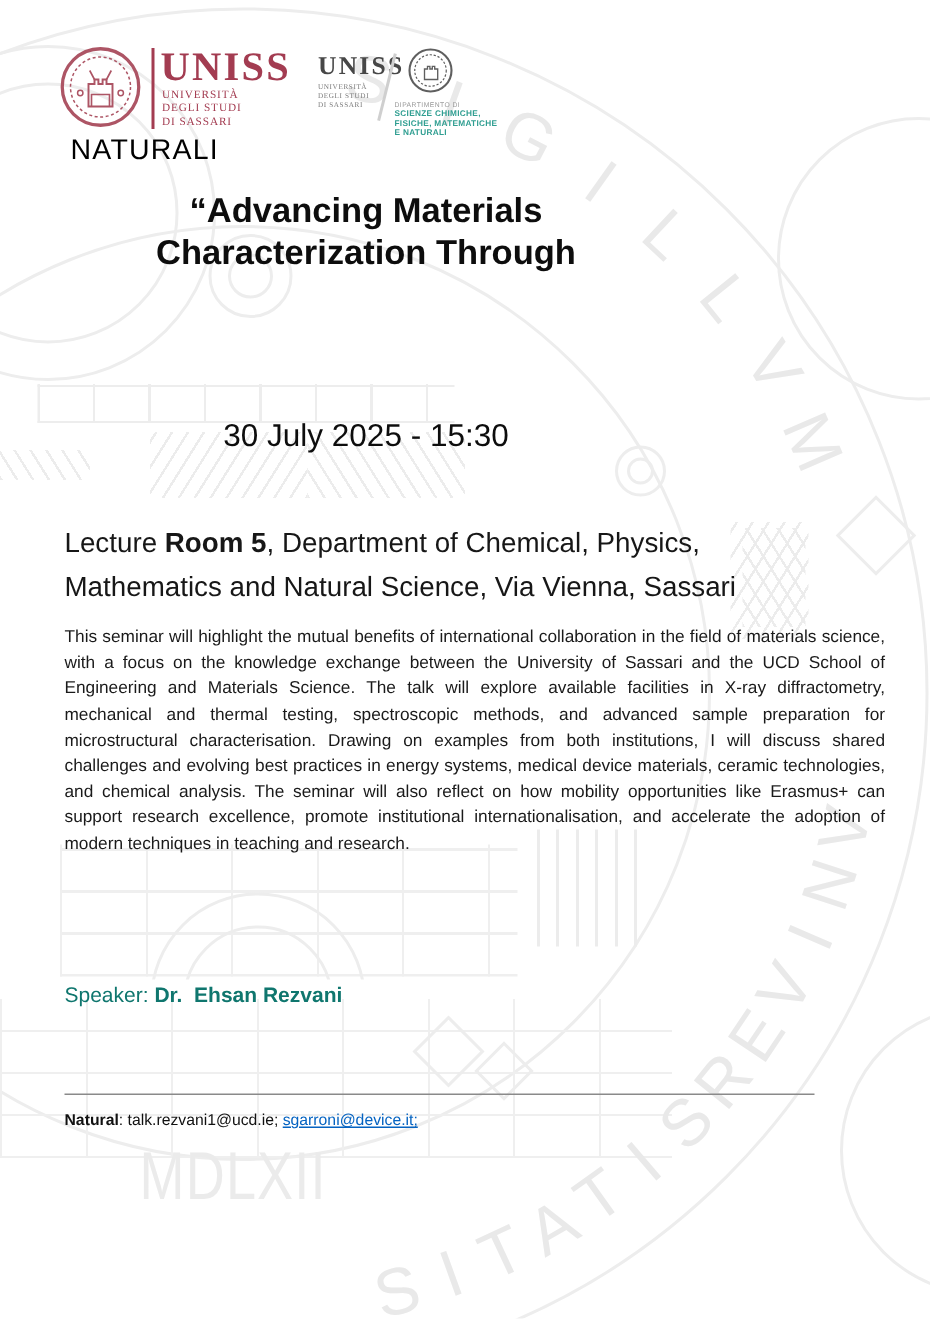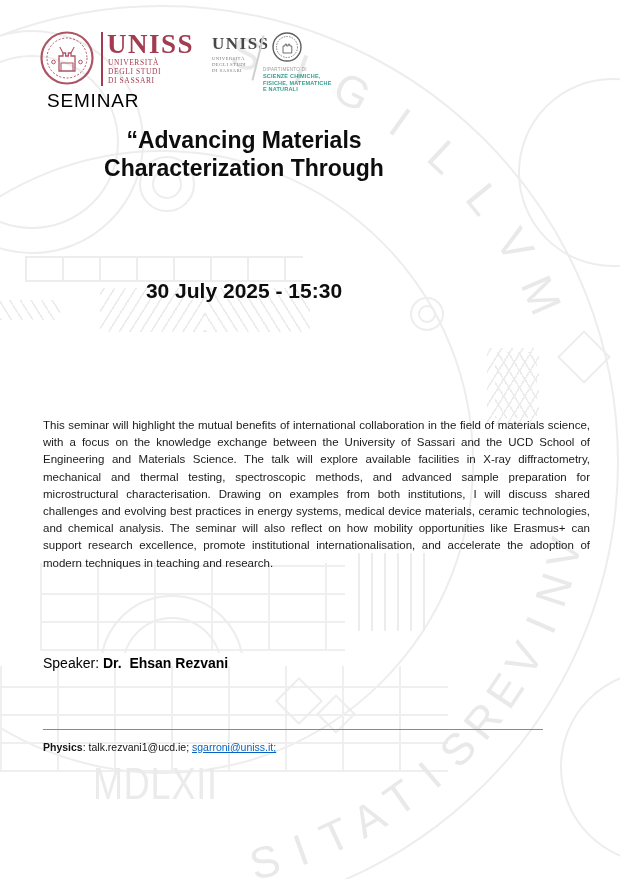--- a/index.html
+++ b/index.html
@@ -24,26 +24,26 @@
   .wm-letter{position:absolute;font-size:44px;color:#e9e9e9;font-family:"Liberation Sans",sans-serif;}
   .wm-year{position:absolute;left:93px;top:758px;font-size:45px;color:#ebebeb;
     letter-spacing:1px;transform:scaleX(.8);transform-origin:left top;}
   .clip{position:absolute;overflow:hidden;}
   
   #content{position:absolute;inset:0;z-index:1;padding-left:42px;}
   .seminar{position:absolute;left:47px;top:90px;font-size:19px;letter-spacing:.8px;color:#000;}
   .title{position:absolute;left:43px;top:127px;width:402px;text-align:center;
     font-size:23px;font-weight:bold;line-height:27.5px;color:#0d0d0d;white-space:nowrap;}
   .datetime{position:absolute;left:43px;top:279px;width:402px;text-align:center;
-    font-size:21px;font-weight:bold;color:#0d0d0d;}
+    font-size:21px;font-weight:normal;color:#0d0d0d;}
   .location{position:absolute;left:43px;top:348px;width:560px;
     font-size:18.5px;line-height:28.5px;color:#171717;white-space:nowrap;}
   .abstract{position:absolute;left:43px;top:417px;width:547px;
     font-size:11.5px;line-height:17.2px;text-align:justify;color:#1a1a1a;}
-  .speaker{position:absolute;left:43px;top:655px;font-size:14px;color:#000000;}
+  .speaker{position:absolute;left:43px;top:655px;font-size:14px;color:#0f766e;}
   .footnote-divider{position:absolute;left:43px;top:729px;width:500px;border-top:1px solid #8a8a8a;}
   .contact{position:absolute;left:43px;top:741px;font-size:10.5px;color:#111;}
   .contact a{color:#0563c1;text-decoration:underline;cursor:pointer;}
   
   .serifFont{font-family:"Liberation Serif",serif;}
   .uniss-word-left{position:absolute;left:107px;top:29px;font-size:27px;font-weight:600;
     letter-spacing:1.5px;color:#a33c51;}
   .uniss-sub-left{position:absolute;left:108px;top:59px;font-size:7.5px;line-height:8.8px;
     letter-spacing:.6px;color:#a33c51;}
   .logo-divider-left{position:absolute;left:101px;top:32px;width:2px;height:54px;background:#a33c51;}
@@ -155,30 +155,34 @@
       <path stroke-width=".9" d="M11 21 v-7 h2 v-1.8 h1.6 v1.8 h1.6 v-1.8 h1.6 v1.8 h2 v7 Z"></path>
     </svg>
     <div class="dept-label">DIPARTIMENTO DI</div>
     <div class="dept-lines">
       <div>SCIENZE CHIMICHE,</div>
       <div>FISICHE, MATEMATICHE</div>
       <div>E NATURALI</div>
     </div>
   </div>
 
-  <div class="seminar">SEMINAR</div>
+  <div class="seminar">NATURALI</div>
 
   <div class="title">
     <div>“Advancing Materials</div>
     <div>Characterization Through</div>
   </div>
 
   <div class="datetime">30 July 2025 - 15:30</div>
 
+  <div class="location">
+    <div><span>Lecture </span><b>Room 5</b><span>, Department of Chemical, Physics,</span></div>
+    <div>Mathematics and Natural Science, Via Vienna, Sassari</div>
+  </div>
 
   <div class="abstract">This seminar will highlight the mutual benefits of international collaboration in the field of materials science, with a focus on the knowledge exchange between the University of Sassari and the UCD School of Engineering and Materials Science. The talk will explore available facilities in X-ray diffractometry, mechanical and thermal testing, spectroscopic methods, and advanced sample preparation for microstructural characterisation. Drawing on examples from both institutions, I will discuss shared challenges and evolving best practices in energy systems, medical device materials, ceramic technologies, and chemical analysis. The seminar will also reflect on how mobility opportunities like Erasmus+ can support research excellence, promote institutional internationalisation, and accelerate the adoption of modern techniques in teaching and research.</div>
 
   <div class="speaker"><span>Speaker: </span><b>Dr.&nbsp; Ehsan Rezvani</b></div>
 
   <div class="footnote-divider"></div>
-  <div class="contact"><b>Physics</b><span>: talk.rezvani1@ucd.ie; </span><a>sgarroni@uniss.it;</a></div>
+  <div class="contact"><b>Natural</b><span>: talk.rezvani1@ucd.ie; </span><a>sgarroni@device.it;</a></div>
 
 </div>
 
 </body></html>

